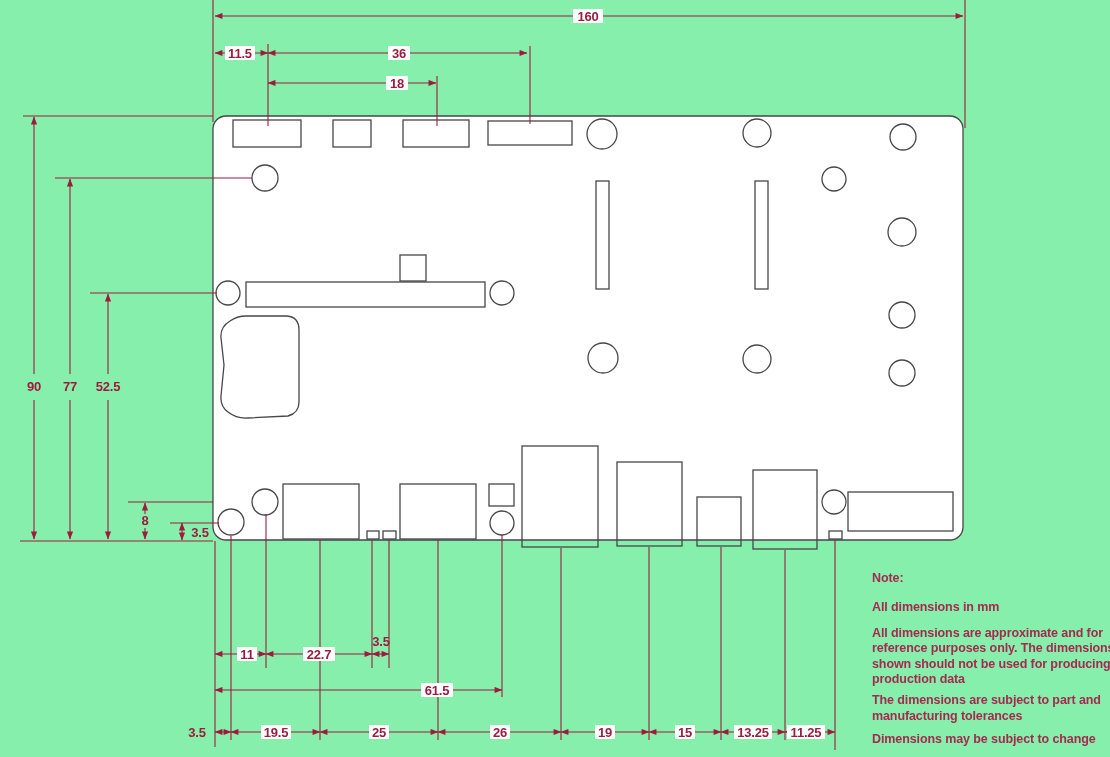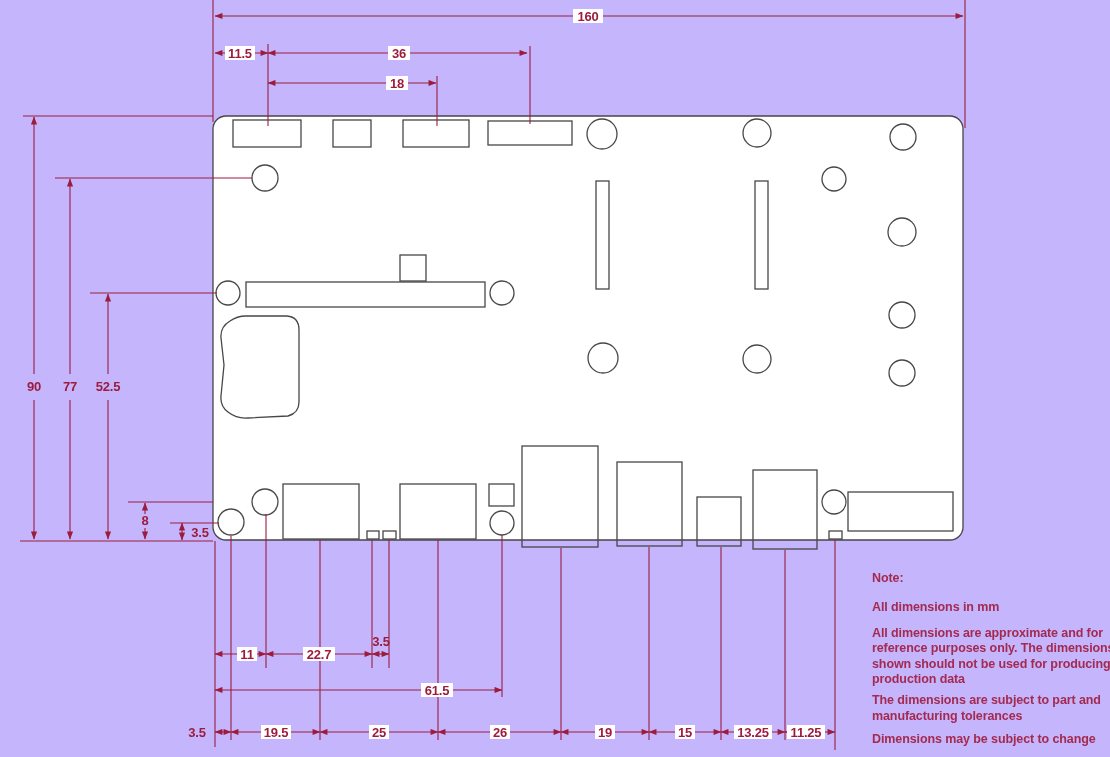--- a/index.html
+++ b/index.html
@@ -1,16 +1,16 @@
 <!DOCTYPE html>
 <html><head>
 <meta charset="utf-8">
 <style>
   html,body{margin:0;padding:0;background:#ffffff;}
-  .stage{position:relative;width:1110px;height:757px;background:#c4b5fd;overflow:hidden;
+  .stage{position:relative;width:1110px;height:757px;background:#86efac;overflow:hidden;
          font-family:"Liberation Sans",sans-serif;}
   svg text{font-family:"Liberation Sans","DejaVu Sans",sans-serif;font-weight:700;font-size:13px;letter-spacing:-0.2px;}
   .notes{position:absolute;left:872px;top:571px;width:240px;color:#a42a50;
          font-size:12.5px;line-height:15.4px;font-weight:600;letter-spacing:-0.1px;}
   .notes div{white-space:nowrap;}
   .mb14{margin-bottom:14px;} .mb10{margin-bottom:10px;} .mb6{margin-bottom:6px;} .mb8{margin-bottom:8px;}
 </style>
 </head>
 <body>
 

